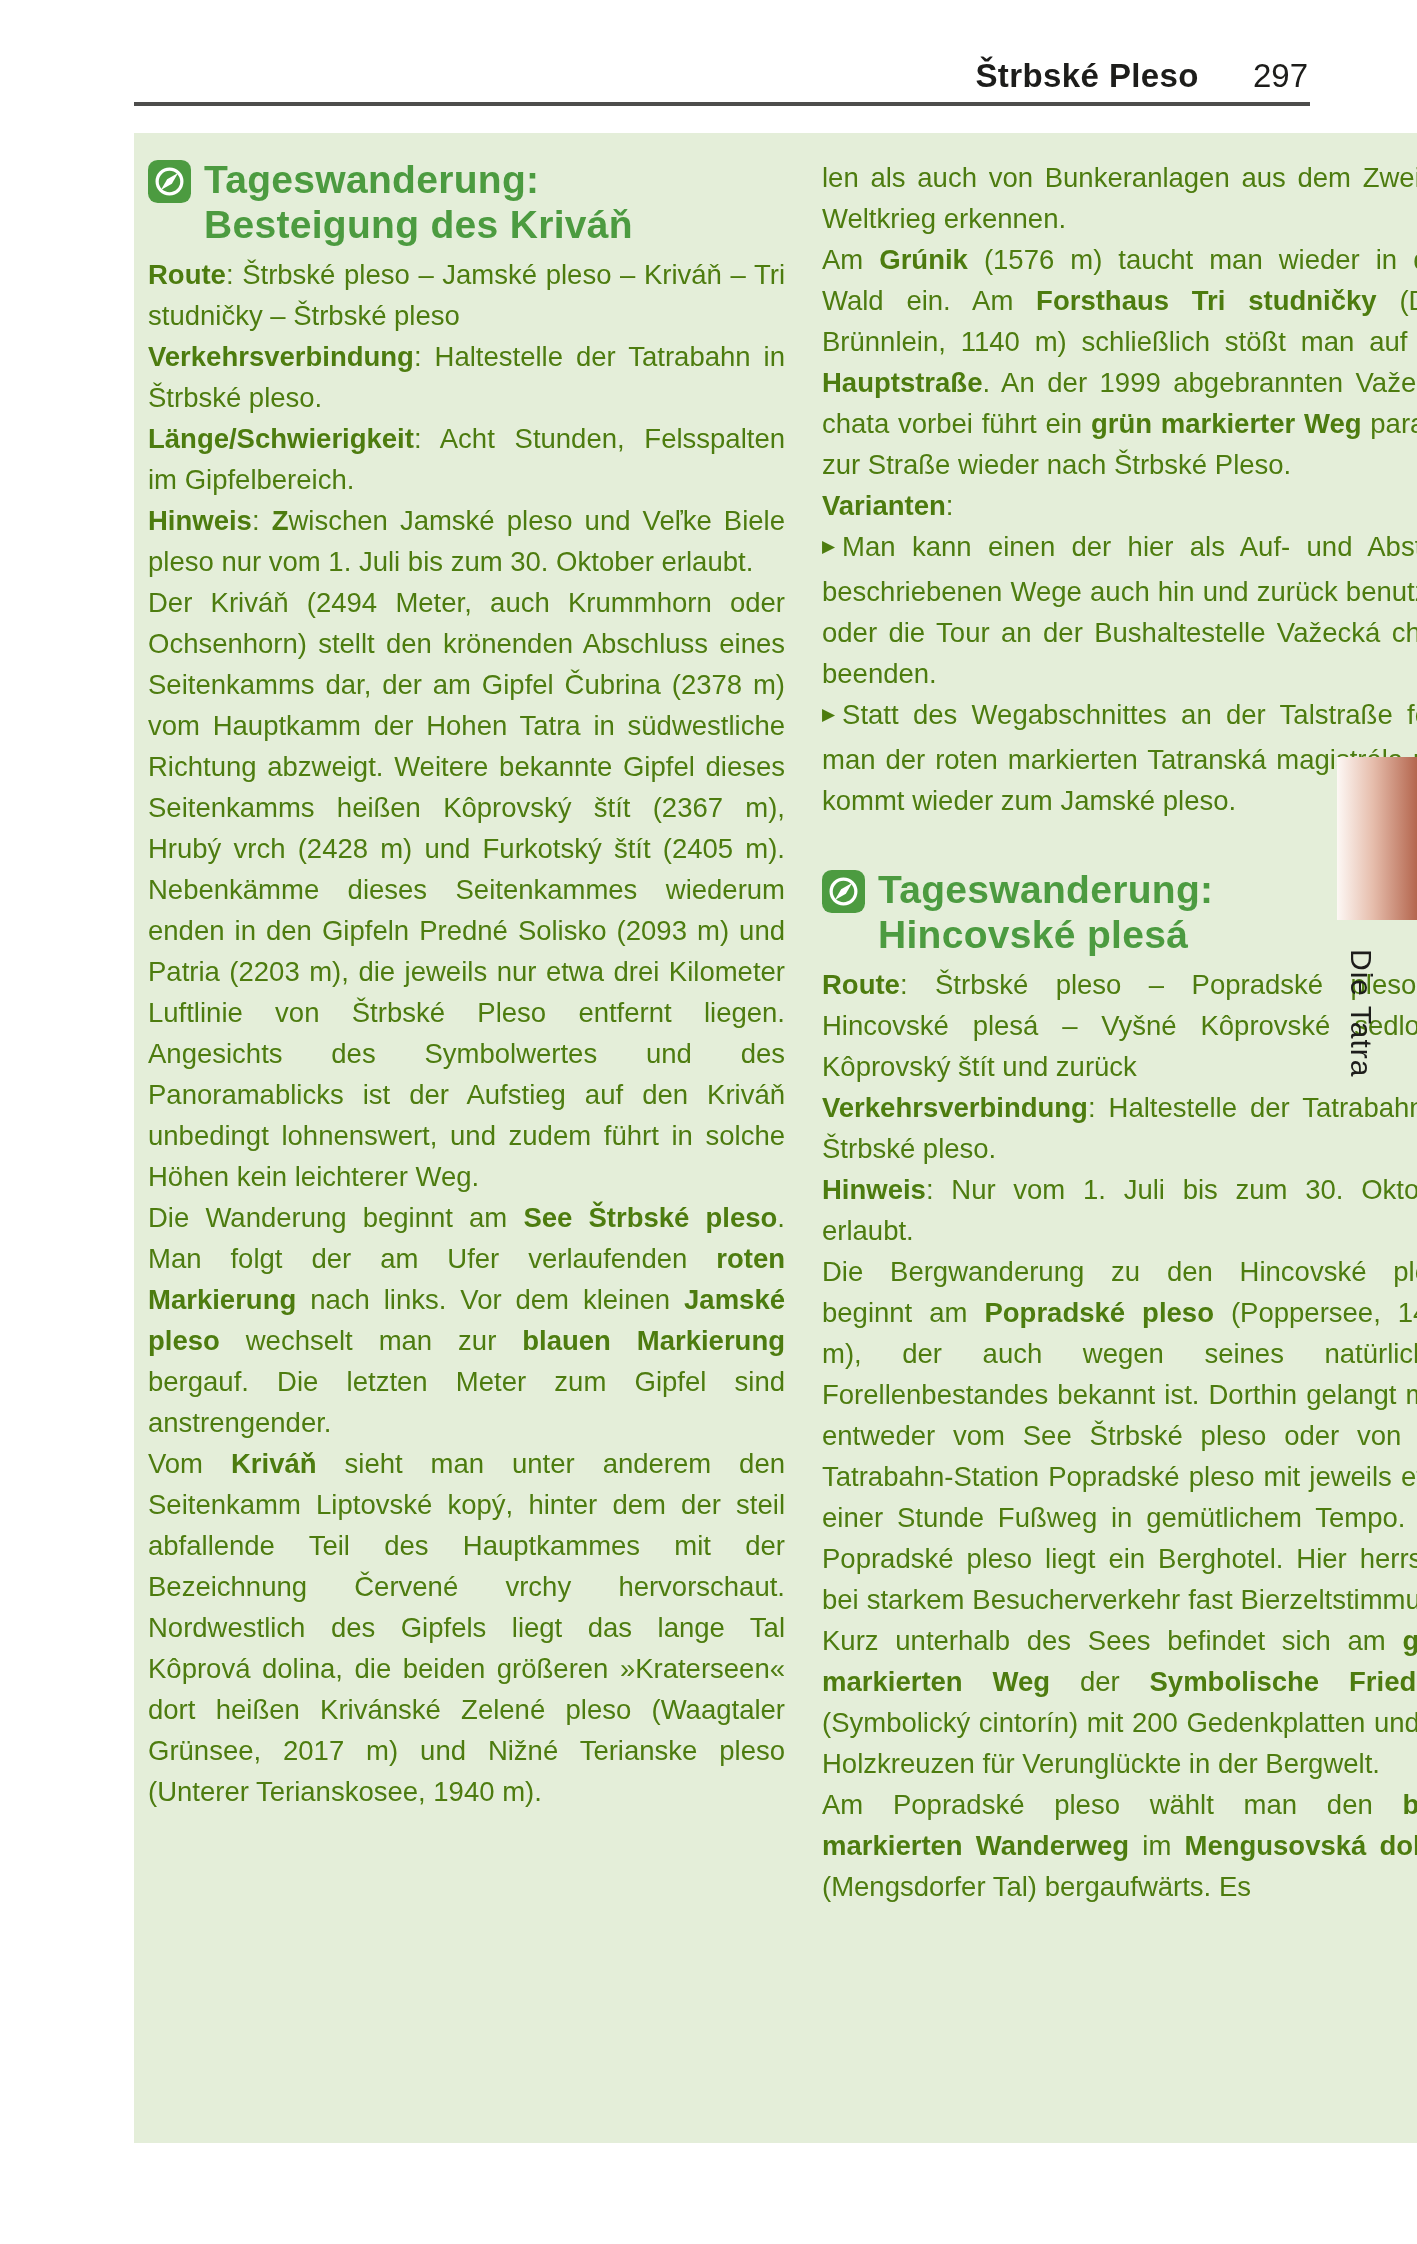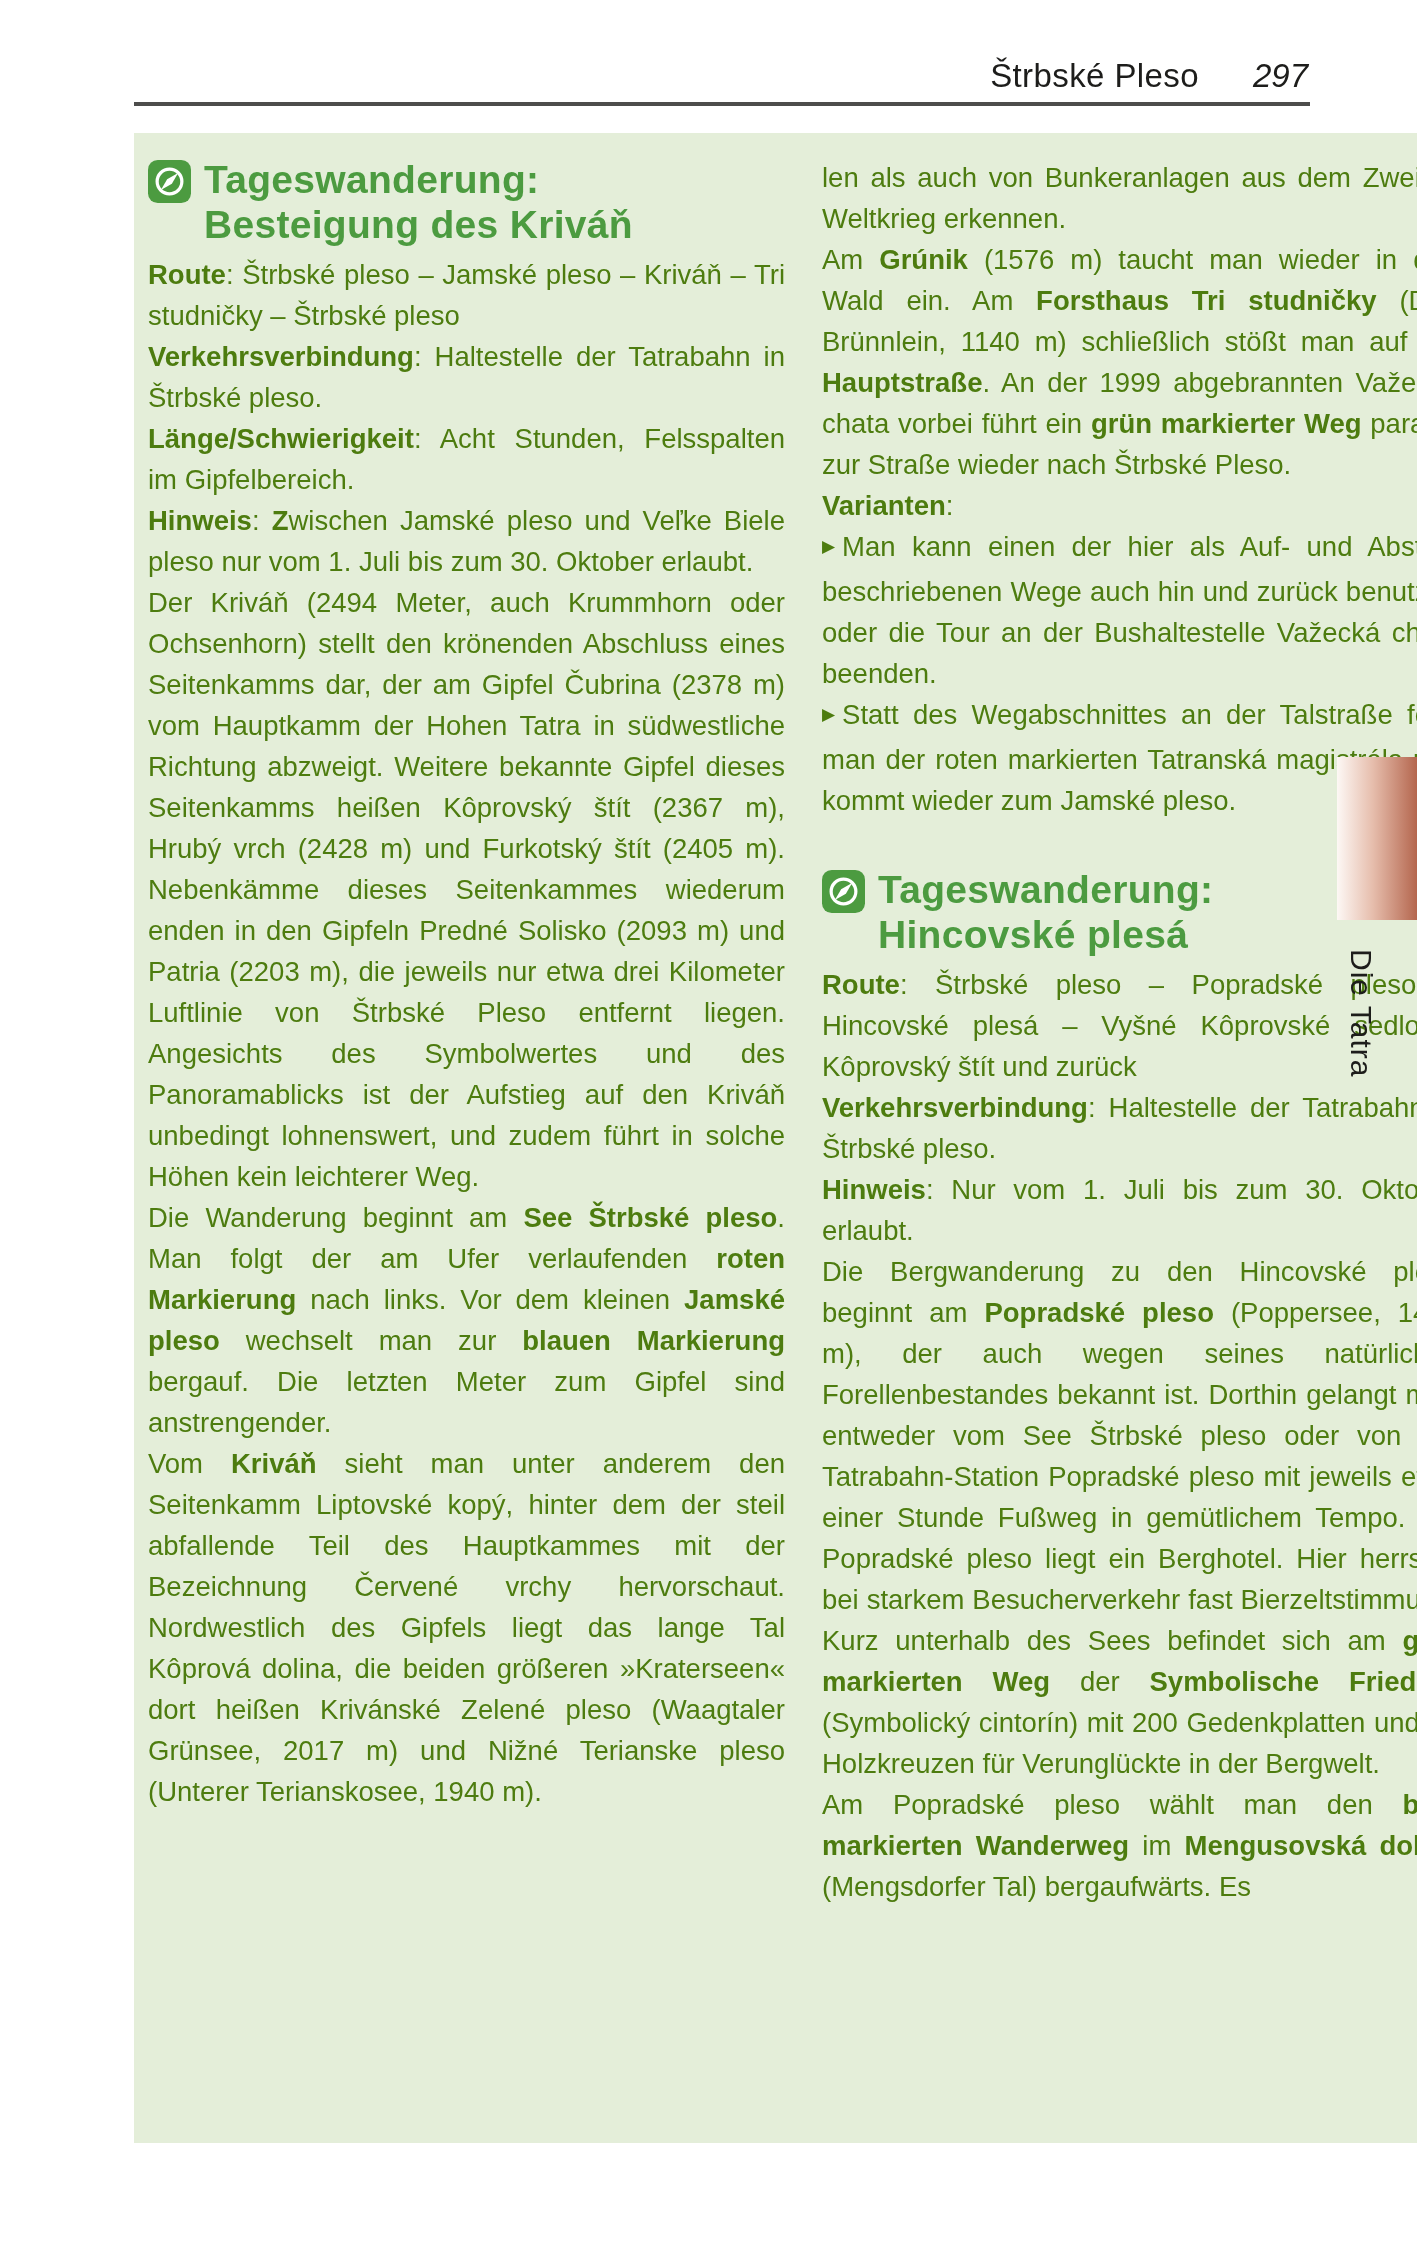--- a/index.html
+++ b/index.html
@@ -6,22 +6,22 @@
   body{
     width:1417px;height:2244px;position:relative;background:#ffffff;
     font-family:"Liberation Sans", sans-serif;color:#1d1d1b;
     -webkit-font-smoothing:antialiased;
   }
   
   .running-head{
     position:absolute;top:56px;right:109px;
     font-size:33px;line-height:40px;white-space:nowrap;
   }
-  .running-head .title{font-weight:normal;letter-spacing:.4px;}
-  .running-head .pagenum{margin-left:54px;font-weight:normal;font-style:italic;}
+  .running-head .title{font-weight:bold;letter-spacing:.4px;}
+  .running-head .pagenum{margin-left:54px;font-weight:normal;}
   .head-rule{
     position:absolute;left:134px;top:102px;width:1176px;height:4px;
     background:#4d4d4c;
   }
   
   .panel{
     position:absolute;left:134px;top:133px;width:1339px;min-height:2010px;
     background:#e4eed9;box-sizing:border-box;
     padding:24px 14px 18px 14px;
     display:flex;gap:37px;

